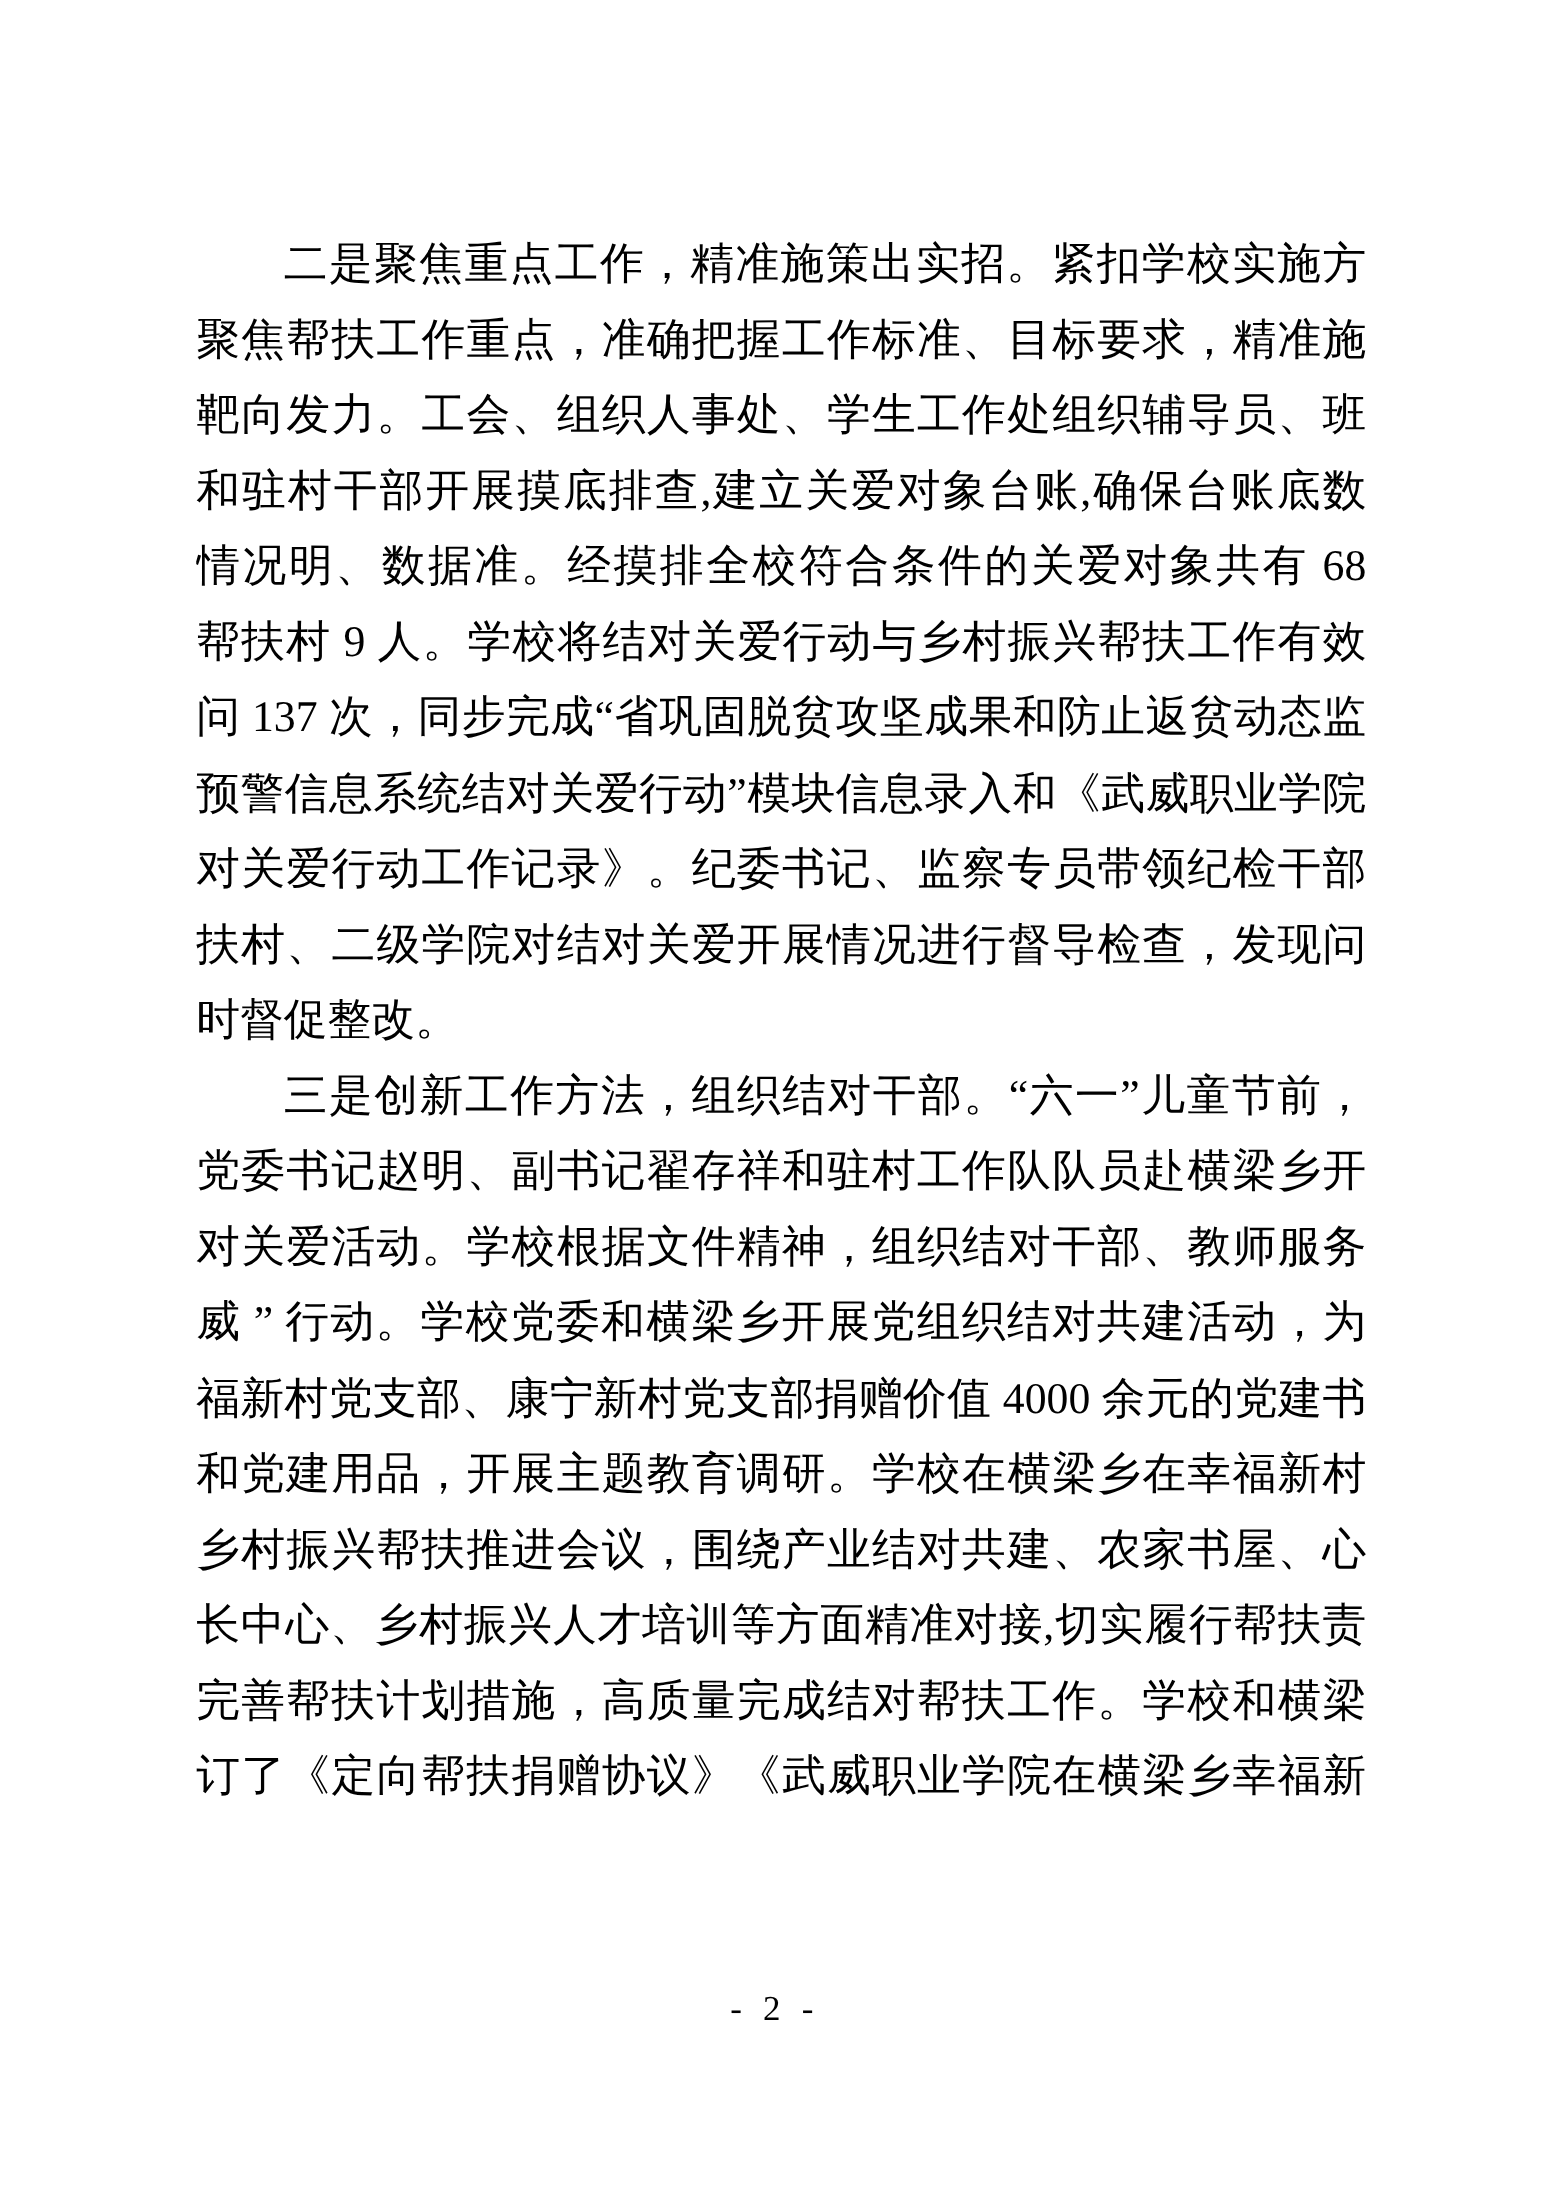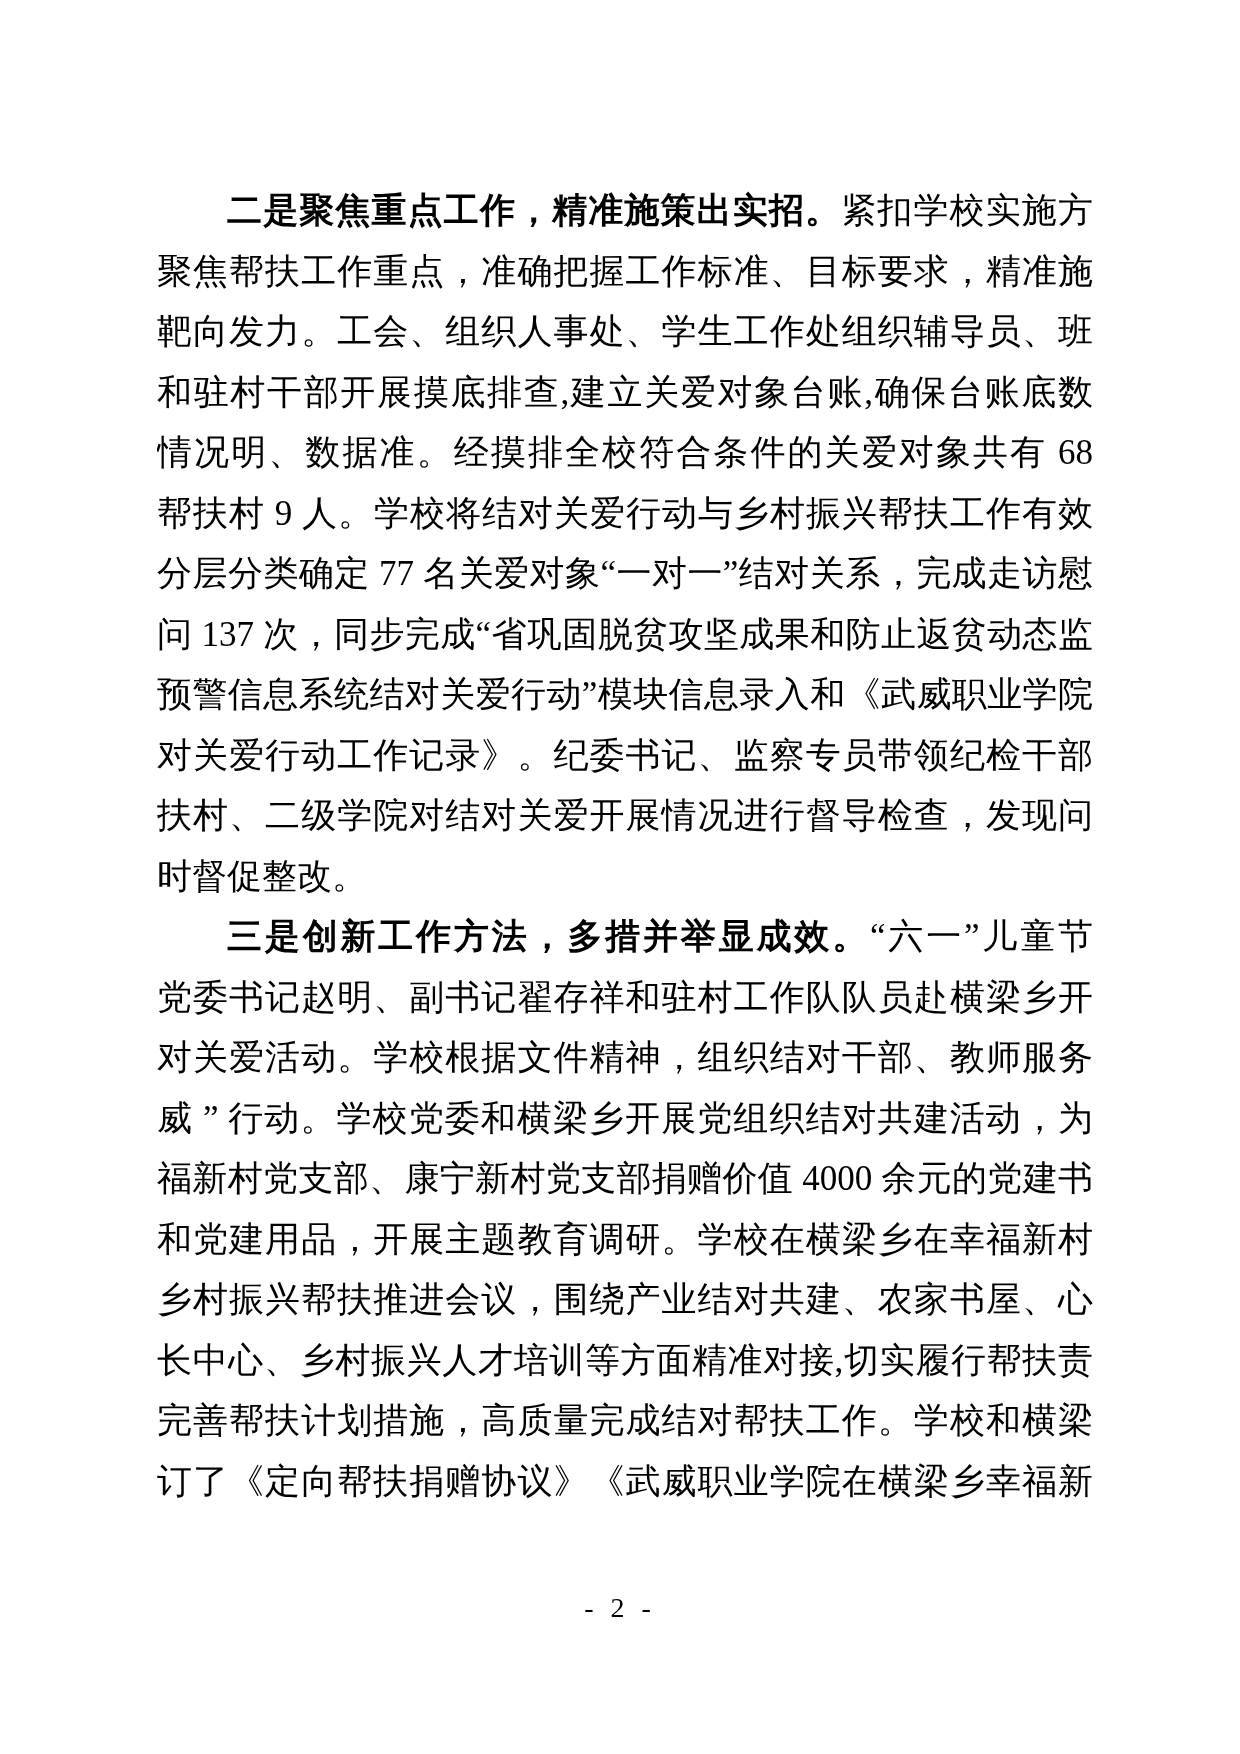--- a/index.html
+++ b/index.html
@@ -36,21 +36,21 @@
     text-indent: 70px;
   }
   .line.short {
     text-align: left;
     text-align-last: left;
   }
   .seg {
     font-weight: 400;
   }
   .seg.bold {
-    font-weight: 700;
+    font-weight: 400;
   }
   .footer {
     position: absolute;
     left: 0;
     top: 1592px;
     width: 100%;
     text-align: center;
     font-size: 28px;
     letter-spacing: 5px;
     color: #000000;
@@ -60,27 +60,26 @@
 <body>
 
 <div class="page">
   <div class="doc-body">
       <div class="line indent"><span class="seg bold">二是聚焦重点工作，精准施策出实招。</span><span class="seg">紧扣学校实施方案，</span></div>
       <div class="line"><span class="seg">聚焦帮扶工作重点，准确把握工作标准、目标要求，精准施策、</span></div>
       <div class="line"><span class="seg">靶向发力。工会、组织人事处、学生工作处组织辅导员、班主任</span></div>
       <div class="line"><span class="seg">和驻村干部开展摸底排查,建立关爱对象台账,确保台账底数清、</span></div>
       <div class="line"><span class="seg">情况明、数据准。经摸排全校符合条件的关爱对象共有 68 人，</span></div>
       <div class="line"><span class="seg">帮扶村 9 人。学校将结对关爱行动与乡村振兴帮扶工作有效衔接，</span></div>
-      <div class="line"><span class="seg">分层分类确定 77 名关爱对象“一对一”结对关系，完成走访慰</span></div>
       <div class="line"><span class="seg">问 137 次，同步完成“省巩固脱贫攻坚成果和防止返贫动态监测</span></div>
       <div class="line"><span class="seg">预警信息系统结对关爱行动”模块信息录入和《武威职业学院结</span></div>
       <div class="line"><span class="seg">对关爱行动工作记录》。纪委书记、监察专员带领纪检干部赴帮</span></div>
       <div class="line"><span class="seg">扶村、二级学院对结对关爱开展情况进行督导检查，发现问题及</span></div>
       <div class="line short"><span class="seg">时督促整改。</span></div>
-      <div class="line indent"><span class="seg bold">三是创新工作方法，多措并举显成效。</span><span class="seg">“六一”儿童节前，</span></div>
+      <div class="line indent"><span class="seg bold">三是创新工作方法，组织结对干部。</span><span class="seg">“六一”儿童节前，</span></div>
       <div class="line"><span class="seg">党委书记赵明、副书记翟存祥和驻村工作队队员赴横梁乡开展结</span></div>
       <div class="line"><span class="seg">对关爱活动。学校根据文件精神，组织结对干部、教师服务团、</span></div>
       <div class="line"><span class="seg">威 ” 行动。学校党委和横梁乡开展党组织结对共建活动，为幸</span></div>
       <div class="line"><span class="seg">福新村党支部、康宁新村党支部捐赠价值 4000 余元的党建书籍</span></div>
       <div class="line"><span class="seg">和党建用品，开展主题教育调研。学校在横梁乡在幸福新村召开</span></div>
       <div class="line"><span class="seg">乡村振兴帮扶推进会议，围绕产业结对共建、农家书屋、心智成</span></div>
       <div class="line"><span class="seg">长中心、乡村振兴人才培训等方面精准对接,切实履行帮扶责任，</span></div>
       <div class="line"><span class="seg">完善帮扶计划措施，高质量完成结对帮扶工作。学校和横梁乡签</span></div>
       <div class="line"><span class="seg">订了《定向帮扶捐赠协议》《武威职业学院在横梁乡幸福新村、</span></div>
     </div>

